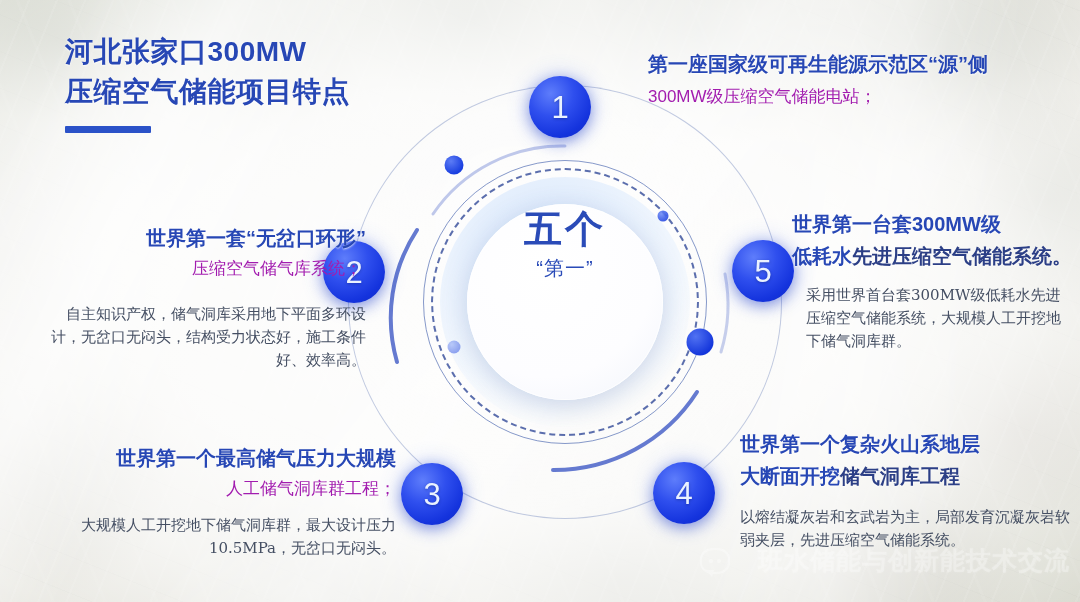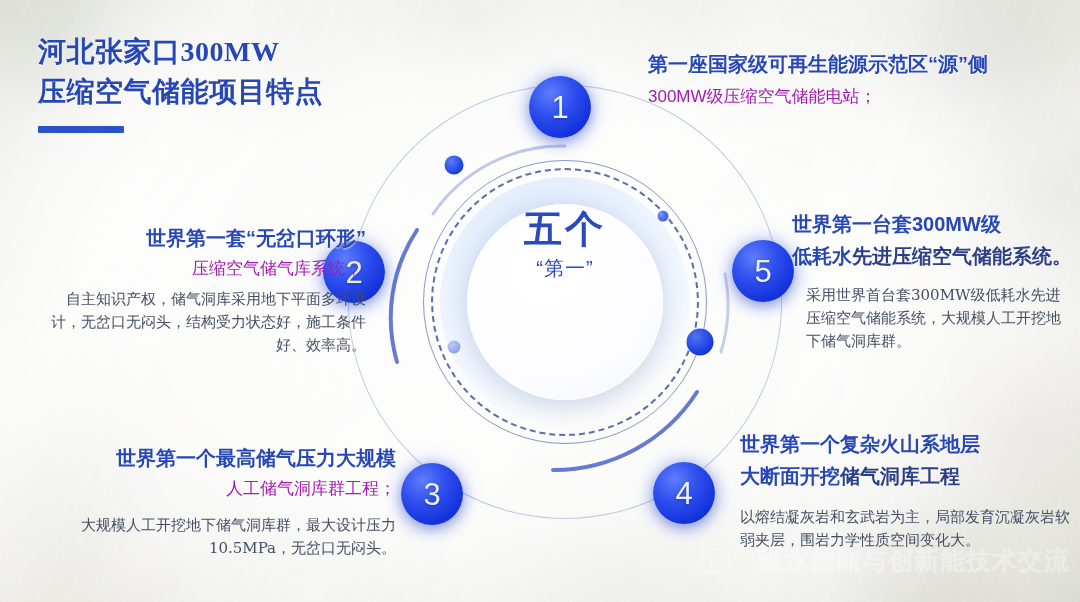--- a/index.html
+++ b/index.html
@@ -56,21 +56,21 @@
   }
   .bg-sheen {
     background:
       linear-gradient(118deg, rgba(255,255,255,0) 6%, rgba(255,255,255,.55) 17%, rgba(255,255,255,0) 27%),
       linear-gradient(128deg, rgba(255,255,255,0) 40%, rgba(255,255,255,.40) 50%, rgba(255,255,255,0) 60%),
       linear-gradient(98deg,  rgba(255,255,255,0) 68%, rgba(255,255,255,.32) 78%, rgba(255,255,255,0) 88%);
     mix-blend-mode: screen;
   }
 
   
-  .title-block { position: absolute; left: 38px; top: 32px; font-family: Liberation Serif, serif; }
+  .title-block { position: absolute; left: 65px; top: 32px; }
   .title-line {
     font-size: 28px;
     font-weight: 700;
     color: #2747b5;
     letter-spacing: .5px;
     line-height: 40px;
     white-space: nowrap;
     text-shadow: 0 1px 2px rgba(255,255,255,.85);
   }
   .title-rule {
@@ -193,21 +193,21 @@
 
   
   #blk1 { left: 648px; top: 48px;  width: 420px; }
   #blk2 { left: 46px;  top: 222px; width: 320px; }
   #blk5 { left: 792px; top: 208px; width: 276px; }
   #blk3 { left: 46px;  top: 442px; width: 350px; }
   #blk4 { left: 740px; top: 428px; width: 330px; }
 
   #blk2 .head { text-indent: 12px; }
   #blk2 .sub  { padding-right: 4px; }
-  #blk2 .body { margin-top: 4px; }
+  #blk2 .body { margin-top: 19px; }
   #blk3 .body { margin-top: 10px; }
   #blk5 .body { margin-top: 12px; padding-left: 14px; }
   #blk4 .body { margin-top: 14px; }
   #blk1 .sub  { margin-top: 2px; }
 
   
   .watermark {
     position: absolute;
     left: 700px; top: 544px;
     display: flex; align-items: center; gap: 28px;
@@ -306,21 +306,21 @@
 
   <div class="blk ta-l" id="blk5">
     <div class="head">世界第一台套300MW级</div>
     <div class="head"><span>低耗水</span><span class="plain">先进压缩空气储能系统。</span></div>
     <div class="body">采用世界首台套300MW级低耗水先进压缩空气储能系统，大规模人工开挖地下储气洞库群。</div>
   </div>
 
   <div class="blk ta-l" id="blk4">
     <div class="head">世界第一个复杂火山系地层</div>
     <div class="head"><span>大断面开挖</span><span class="plain">储气洞库工程</span></div>
-    <div class="body">以熔结凝灰岩和玄武岩为主，局部发育沉凝灰岩软弱夹层，围岩力学性质空间变化大。</div>
+    <div class="body">以熔结凝灰岩和玄武岩为主，局部发育沉凝灰岩软弱夹层，先进压缩空气储能系统。</div>
   </div>
 
   <div class="watermark">
     <div class="wm-bubble">
       <span class="wm-eye"></span>
       <span class="wm-eye"></span>
     </div>
     <div class="wm-text">班水储能与创新能技术交流</div>
   </div>
 

